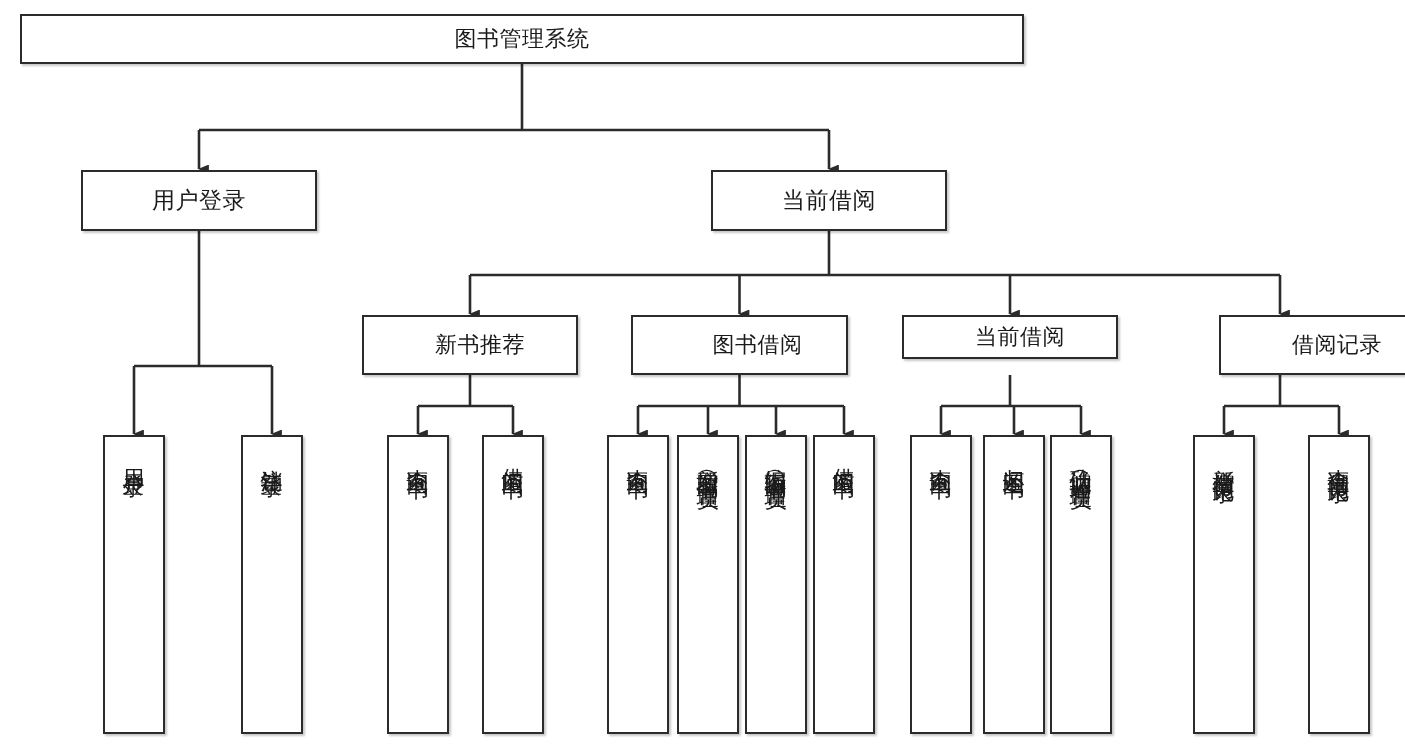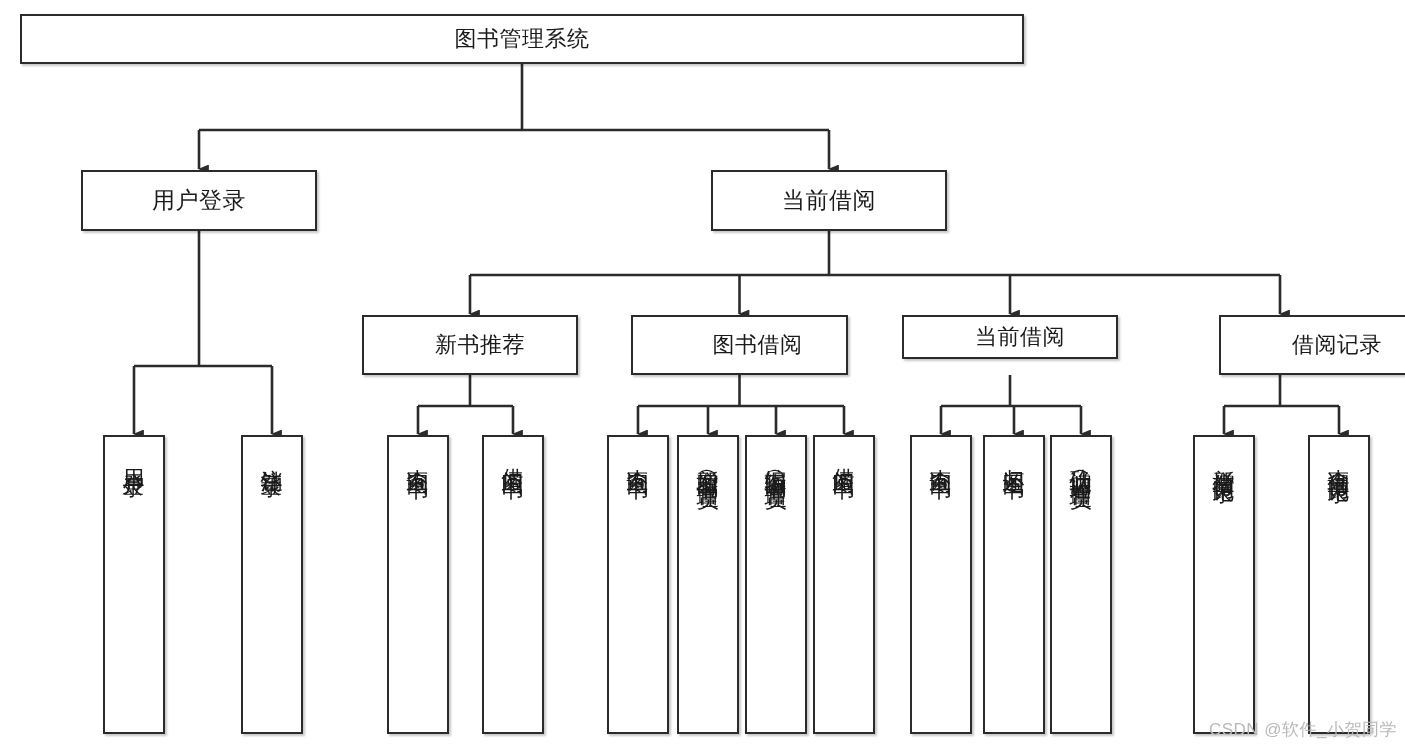--- a/index.html
+++ b/index.html
@@ -128,14 +128,13 @@
         <span class="lbl">确认归还（管理员）</span>
       </div>
       <div class="node leaf" style="left: 1193px; top: 435px; width: 62px; height: 299px;">
         <span class="lbl">新增借阅记录</span>
       </div>
       <div class="node leaf" style="left: 1308px; top: 435px; width: 62px; height: 299px;">
         <span class="lbl">查询借阅记录</span>
       </div>
     </div>
 
-  <div id="watermark">CSDN @软件_小贺同学</div>
 </div>
 
 </body></html>

